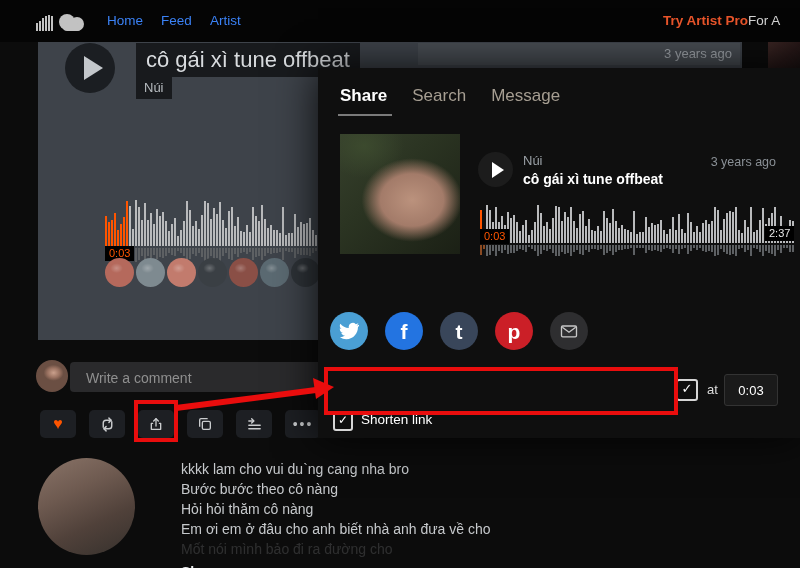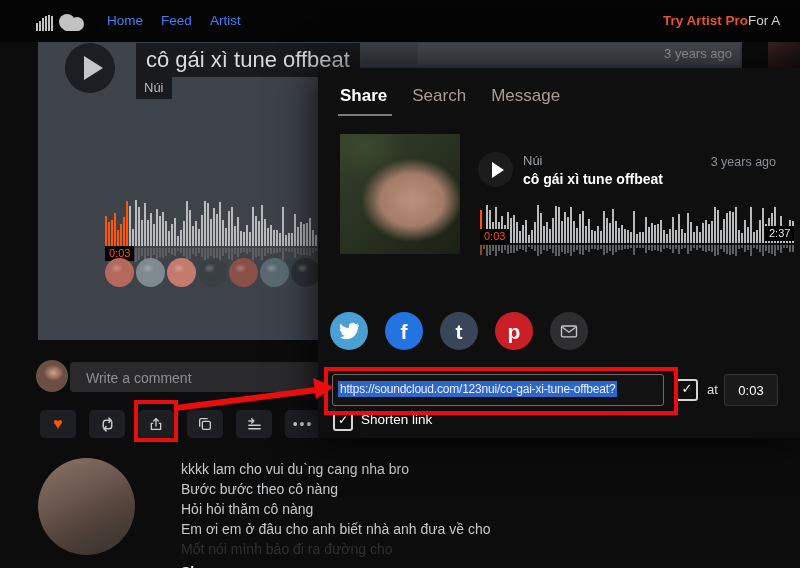--- a/index.html
+++ b/index.html
@@ -892,23 +892,20 @@
       <span class="ltr">p</span>
     </div>
     <div class="soc" style="background:#2e2e30">
       <svg width="20" height="20" viewBox="0 0 24 24" fill="none" stroke="#c9c9c9" stroke-width="1.6">
         <rect x="3" y="6" width="18" height="13" rx="1.5"></rect>
           <polyline points="4 7.5 12 13.5 20 7.5"></polyline>
       </svg>
     </div>
   </div>
 
-  <div class="link-input">
-    <span>https://soundcloud.com/123nui/co-gai-xi-tune-offbeat?</span>
-  </div>
   <div class="checkbox cb-at"></div>
   <span class="at-label">at</span>
   <div class="time-box">0:03</div>
   <div class="checkbox cb-short"></div>
   <span class="short-label">Shorten link</span>
 </div>
 
 <div class="redbox" id="rb-share" style="border-color: rgb(233, 13, 13);"></div>
 <div class="redbox" id="rb-url" style="border-color: rgb(233, 13, 13);"></div>
 <svg id="arrow" width="800" height="568">

